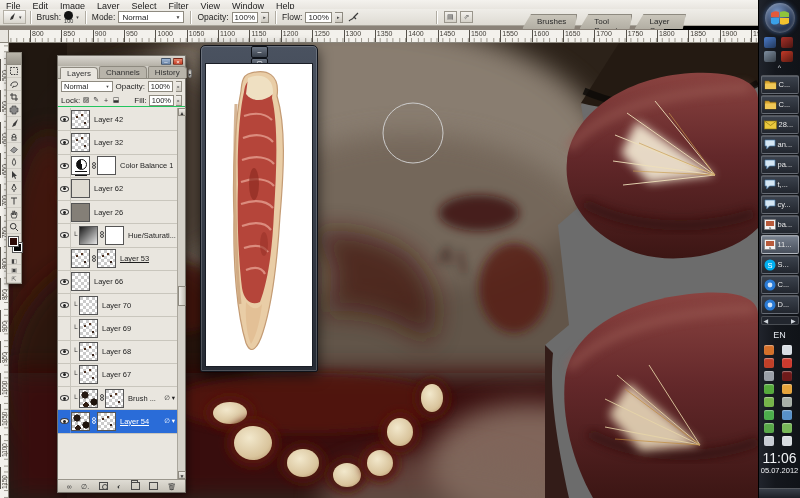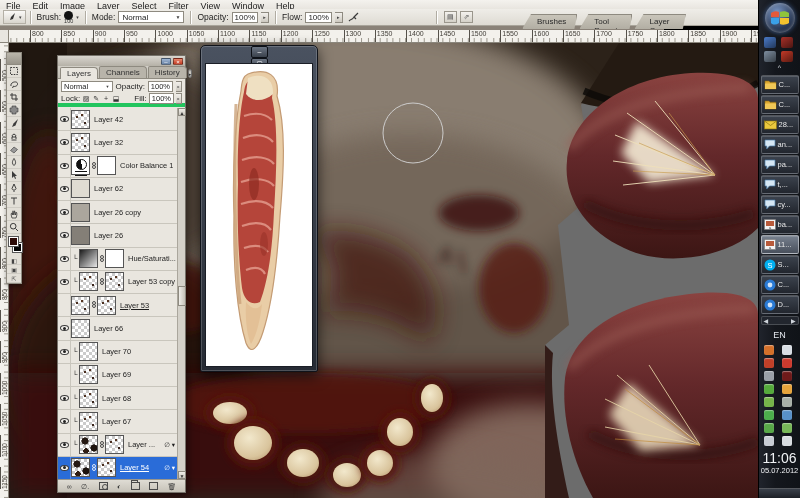--- a/index.html
+++ b/index.html
@@ -51,21 +51,21 @@
 #layersPanel { position:absolute; left:57px; top:55px; width:129px; height:438px; background:#e9e6df; border:1px solid #76726a; box-shadow:2px 3px 8px rgba(0,0,0,.5); font-size:8px; color:#1e1e1e; }
 #lpTitle { height:10px; background:linear-gradient(#d8d5ce,#b5b1a7); display:flex; justify-content:flex-end; align-items:center; gap:2px; padding-right:2px; }
 .lp-winbtn { width:10px; height:7px; font-size:6px; line-height:6px; text-align:center; color:#fff; border-radius:1px; border:1px solid rgba(0,0,0,.4); }
 .lp-min { background:linear-gradient(#9fb6d4,#6c86a8); }
 .lp-close { background:linear-gradient(#e8896f,#c43a22); }
 #lpTabs { height:13px; display:flex; align-items:flex-end; background:linear-gradient(#d2cfc7,#c2bfb5); border-bottom:1px solid #8e8a80; padding-left:2px; }
 .lp-tab { height:12px; padding:1px 6px 0; font-size:8px; border:1px solid #8e8a80; border-bottom:none; border-radius:2px 4px 0 0; background:#b8b4aa; color:#333; margin-right:1px; }
 .lp-tab.active { background:#e9e6df; position:relative; top:1px; }
 #lpMenuBtn { margin-left:auto; margin-right:3px; width:9px; height:9px; border-radius:50%; border:1px solid #777; background:#d8d5ce; font-size:5px; text-align:center; line-height:8px; color:#333; }
 #lpModeRow { height:15px; display:flex; align-items:center; gap:3px; padding:0 3px; }
-#lpLockRow { height:13px; display:flex; align-items:center; gap:2px; padding:0 3px; border-bottom:4px solid #22c55e; }
+#lpLockRow { height:13px; display:flex; align-items:center; gap:2px; padding:0 3px; border-bottom:1px solid #22c55e; }
 .lock-ic { font-size:7px; color:#333; width:8px; text-align:center; }
 .lp-field { background:#fff; border:1px solid #8e8a80; font-size:7.5px; height:11px; display:flex; align-items:center; padding:0 2px; }
 .lp-spin { width:6px; height:11px; background:linear-gradient(#f2f0ec,#cdc9c0); border:1px solid #8e8a80; border-left:none; font-size:4px; color:#444; display:flex; align-items:center; justify-content:center; }
 #layerList { position:absolute; top:52px; bottom:13px; left:0; right:8px; overflow:hidden; background:#e9e6df; }
 .lrow { height:23.25px; display:flex; align-items:center; border-bottom:1px solid #c9c6bd; position:relative; }
 .lrow.selected { background:#2a6cd8; color:#fff; }
 .eye-cell { width:13px; height:100%; border-right:1px solid #c9c6bd; display:flex; align-items:center; justify-content:center; flex:none; }
 .lrow.selected .eye-cell { border-right-color:#5a8ae0; }
 .eye { width:9px; height:6px; border:1px solid #3a3a3a; border-radius:50%; background:#f4f2ee; position:relative; }
 .eye::after { content:""; position:absolute; left:2.5px; top:0.5px; width:3px; height:3px; border-radius:50%; background:#222; }
@@ -479,57 +479,37 @@
             <span class="eye-cell">
               <span class="eye"></span>
             </span>
             <span class="lthumb t-light"></span>
             <span class="lname">Layer 62</span>
           </div>
           <div class="lrow">
             <span class="eye-cell">
               <span class="eye"></span>
             </span>
-            <span class="lthumb t-gray"></span>
-            <span class="lname">Layer 26 copy</span>
-          </div>
-          <div class="lrow">
-            <span class="eye-cell">
-              <span class="eye"></span>
-            </span>
             <span class="lthumb t-dgray"></span>
             <span class="lname">Layer 26</span>
           </div>
           <div class="lrow">
             <span class="eye-cell">
               <span class="eye"></span>
             </span>
             <span class="clip-ic">└</span>
             <span class="lthumb t-grad"></span>
             <span class="chain">
               <i></i>
               <i></i>
             </span>
             <span class="lthumb t-white"></span>
             <span class="lname">Hue/Saturati...</span>
           </div>
           <div class="lrow">
-            <span class="eye-cell">
-              <span class="eye"></span>
-            </span>
-            <span class="clip-ic">└</span>
-            <span class="lthumb t-spots"></span>
-            <span class="chain">
-              <i></i>
-              <i></i>
-            </span>
-            <span class="lthumb t-spots"></span>
-            <span class="lname">Layer 53 copy</span>
-          </div>
-          <div class="lrow">
             <span class="eye-cell"></span>
             <span class="lthumb t-spots"></span>
             <span class="chain">
               <i></i>
               <i></i>
             </span>
             <span class="lthumb t-spots"></span>
             <span class="lname und">Layer 53</span>
           </div>
           <div class="lrow">
@@ -573,21 +553,21 @@
             <span class="eye-cell">
               <span class="eye"></span>
             </span>
             <span class="clip-ic">└</span>
             <span class="lthumb t-dark"></span>
             <span class="chain">
               <i></i>
               <i></i>
             </span>
             <span class="lthumb t-spots"></span>
-            <span class="lname">Layer ...</span>
+            <span class="lname">Brush ...</span>
             <span class="lbadge">∅ ▾</span>
           </div>
           <div class="lrow selected">
             <span class="eye-cell">
               <span class="eye"></span>
             </span>
             <span class="lthumb t-dark"></span>
             <span class="chain">
               <i></i>
               <i></i>

